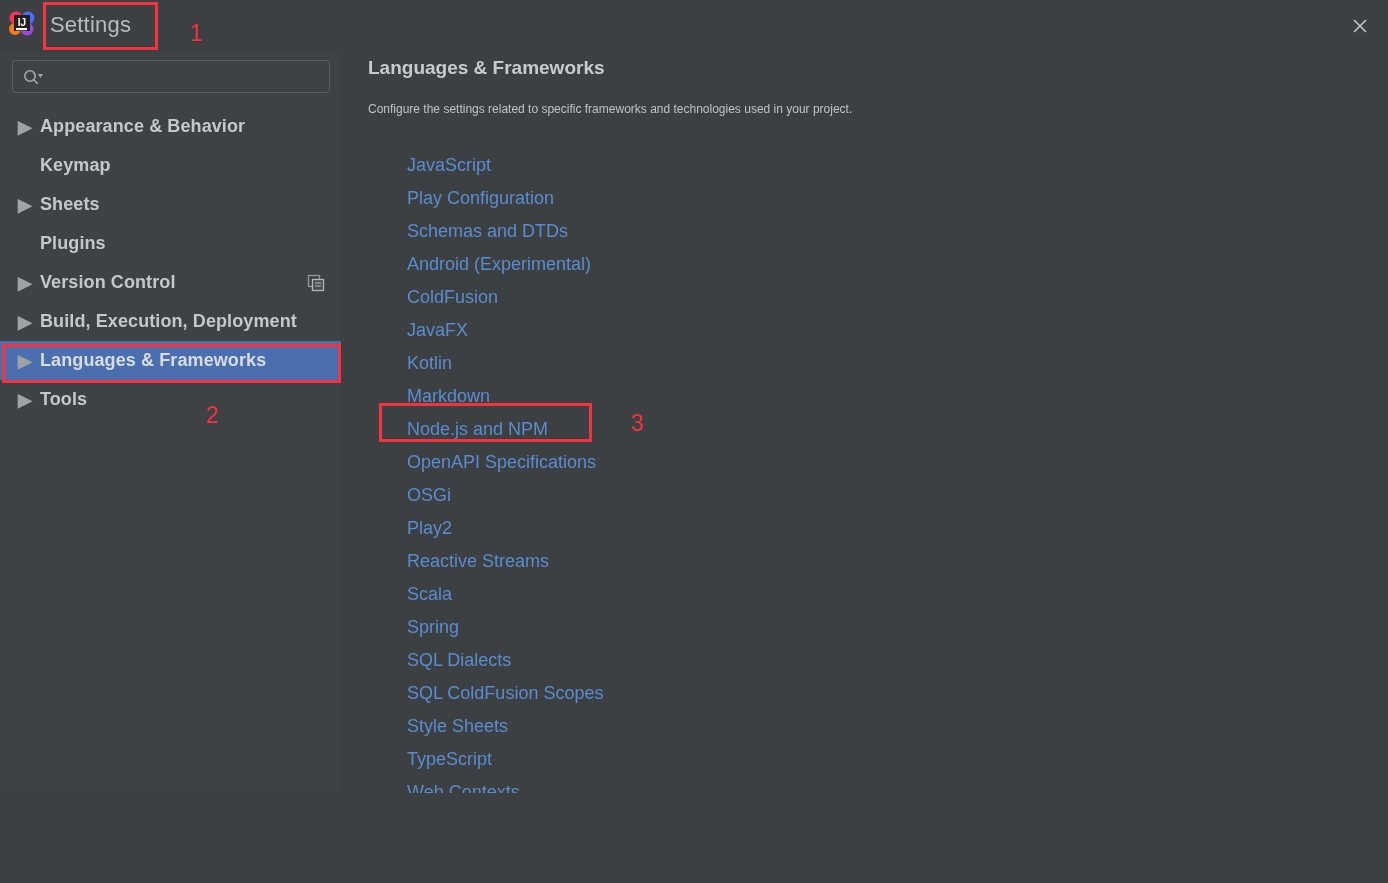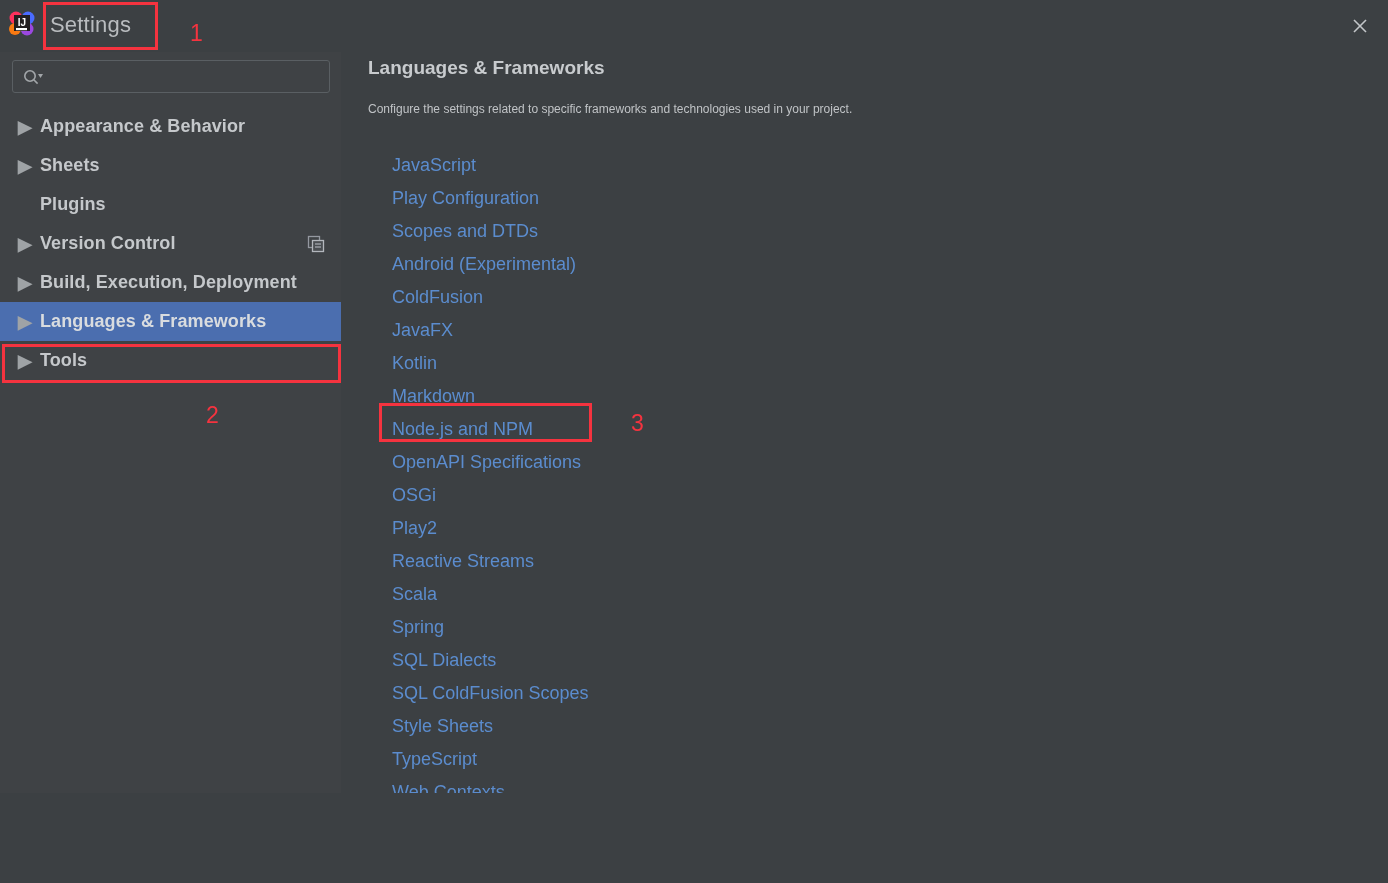--- a/index.html
+++ b/index.html
@@ -160,20 +160,21 @@
   .link-item {
     display: block;
     height: 33px;
     line-height: 33px;
     font-size: 18px;
     color: #5b8cce;
     white-space: nowrap;
     cursor: pointer;
     text-decoration: none;
     width: max-content;
+    margin-left: 15px;
   }
 
   
   .watermark {
     position: absolute;
     right: 31px; bottom: 12px;
     font-size: 12px;
     color: #b9bcbf;
     white-space: nowrap;
   }
@@ -242,20 +243,24 @@
       <input class="search-input" type="text" value="" placeholder="" style="">
     </div>
 
     <div class="tree">
 
       <div class="tree-row">
         <span class="arrow">▶</span>
         <span class="tree-label">Appearance &amp; Behavior</span>
       </div>
 
+      <div class="tree-row">
+        <span class="arrow empty">▶</span>
+        <span class="tree-label">Keymap</span>
+      </div>
 
       <div class="tree-row">
         <span class="arrow">▶</span>
         <span class="tree-label">Sheets</span>
       </div>
 
       <div class="tree-row">
         <span class="arrow empty">▶</span>
         <span class="tree-label">Plugins</span>
       </div>
@@ -293,21 +298,21 @@
 
   <div class="content">
 
     <div class="page-title">Languages &amp; Frameworks</div>
 
     <div class="page-desc">Configure the settings related to specific frameworks and technologies used in your project.</div>
 
     <div class="link-list">
       <a class="link-item">JavaScript</a>
       <a class="link-item">Play Configuration</a>
-      <a class="link-item">Scopes and DTDs</a>
+      <a class="link-item">Schemas and DTDs</a>
       <a class="link-item">Android (Experimental)</a>
       <a class="link-item">ColdFusion</a>
       <a class="link-item">JavaFX</a>
       <a class="link-item">Kotlin</a>
       <a class="link-item">Markdown</a>
       <a class="link-item">Node.js and NPM</a>
       <a class="link-item">OpenAPI Specifications</a>
       <a class="link-item">OSGi</a>
       <a class="link-item">Play2</a>
       <a class="link-item">Reactive Streams</a>

